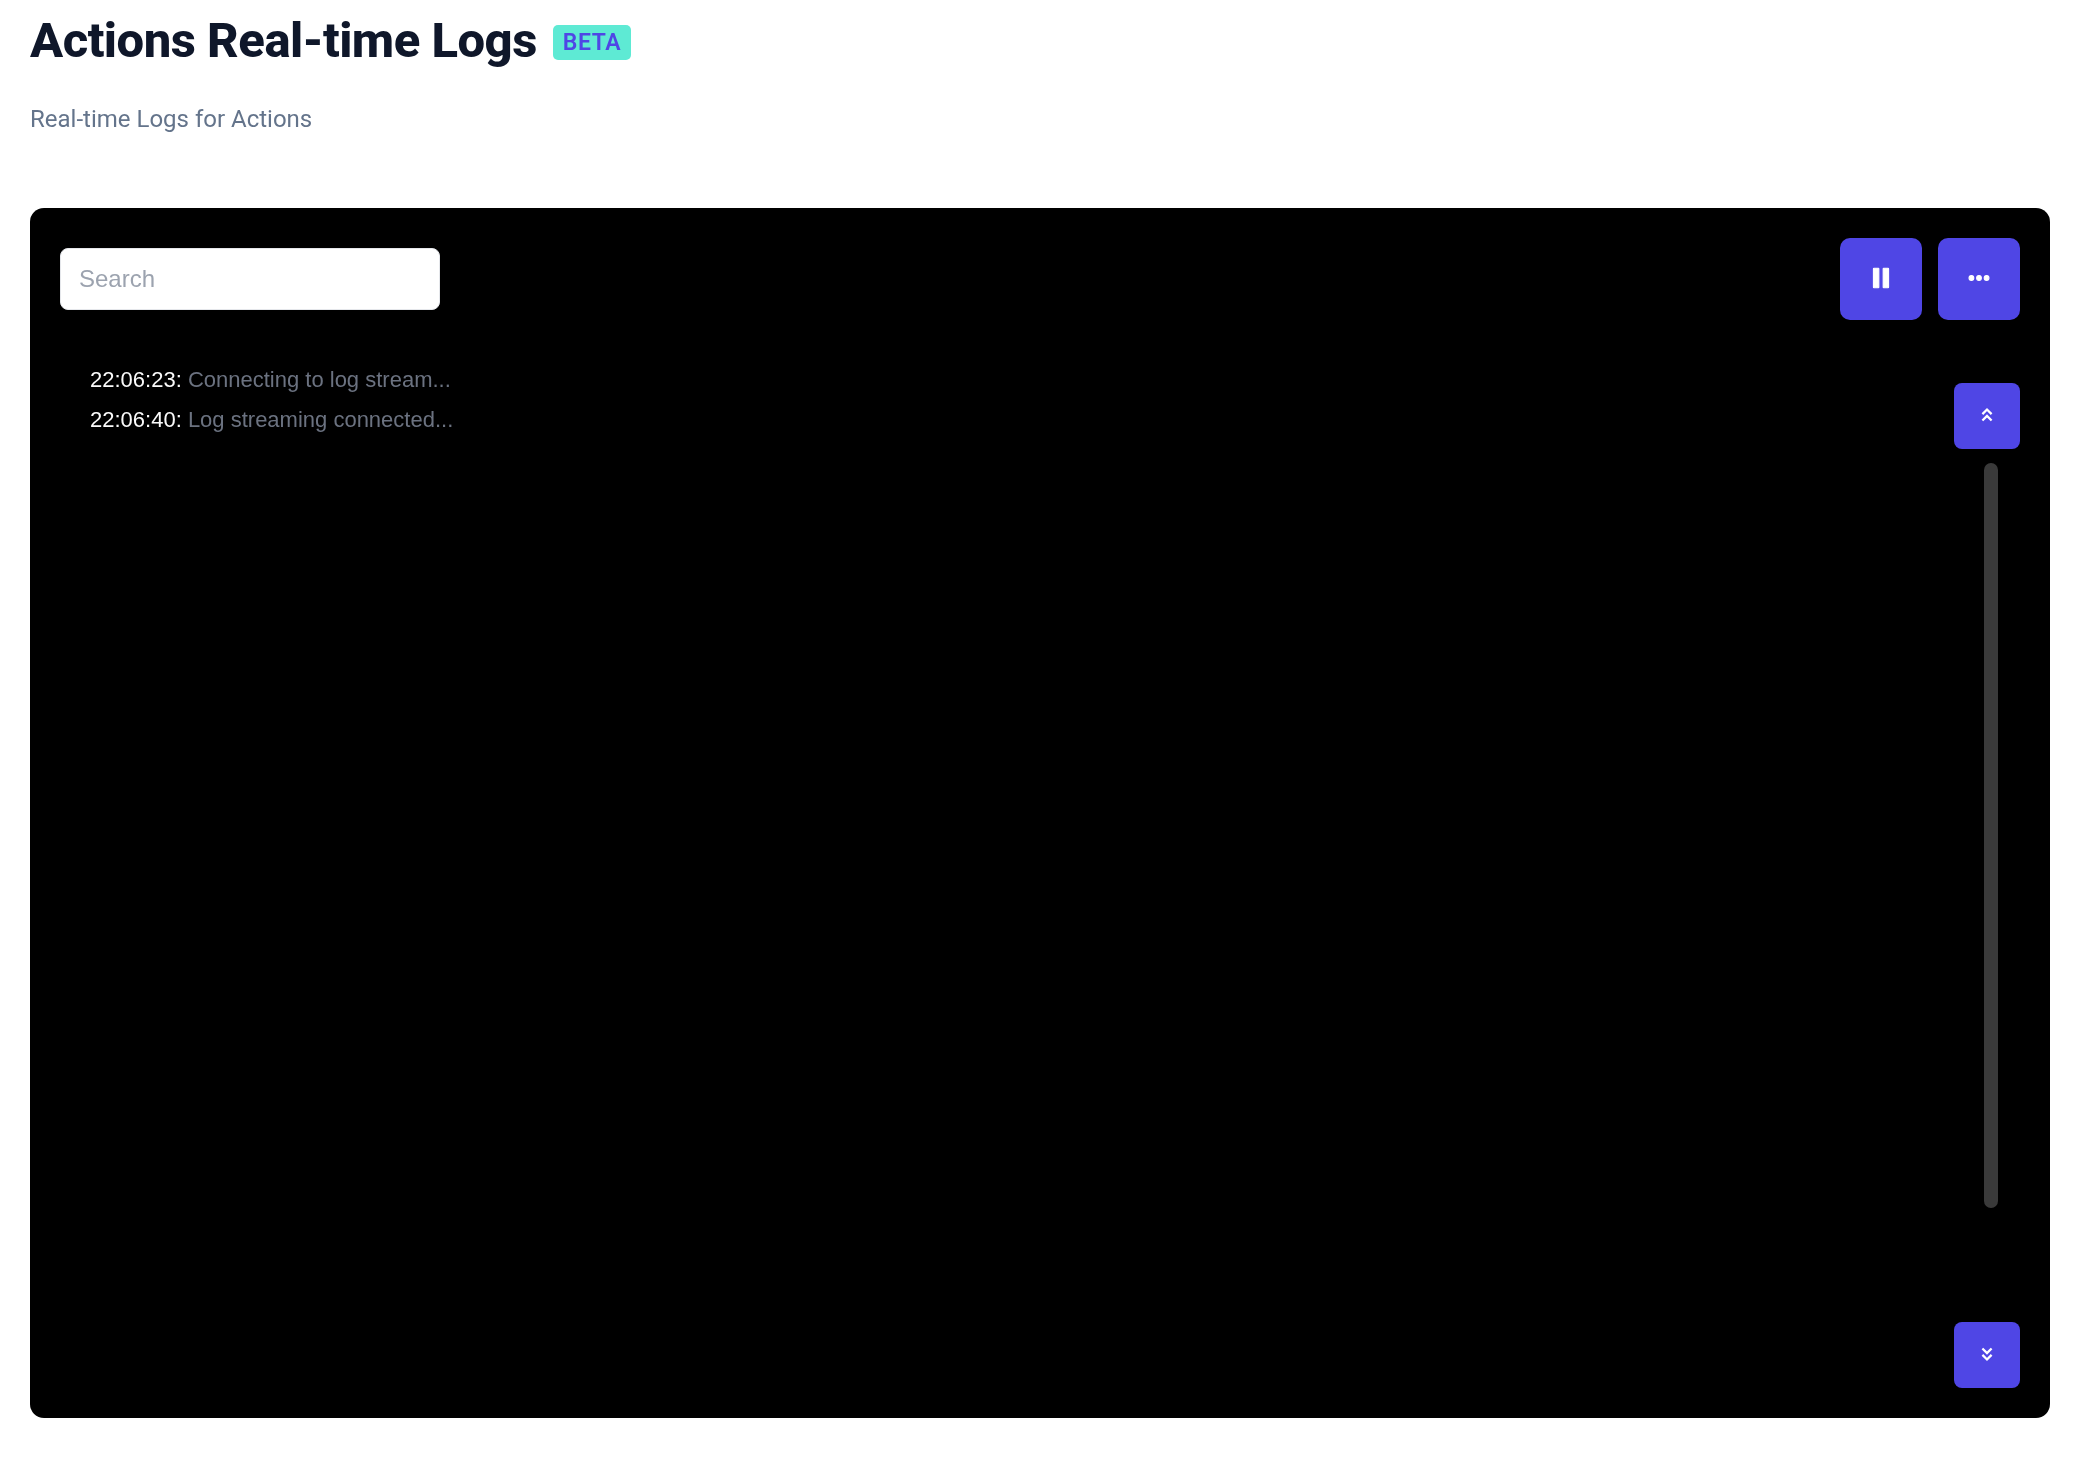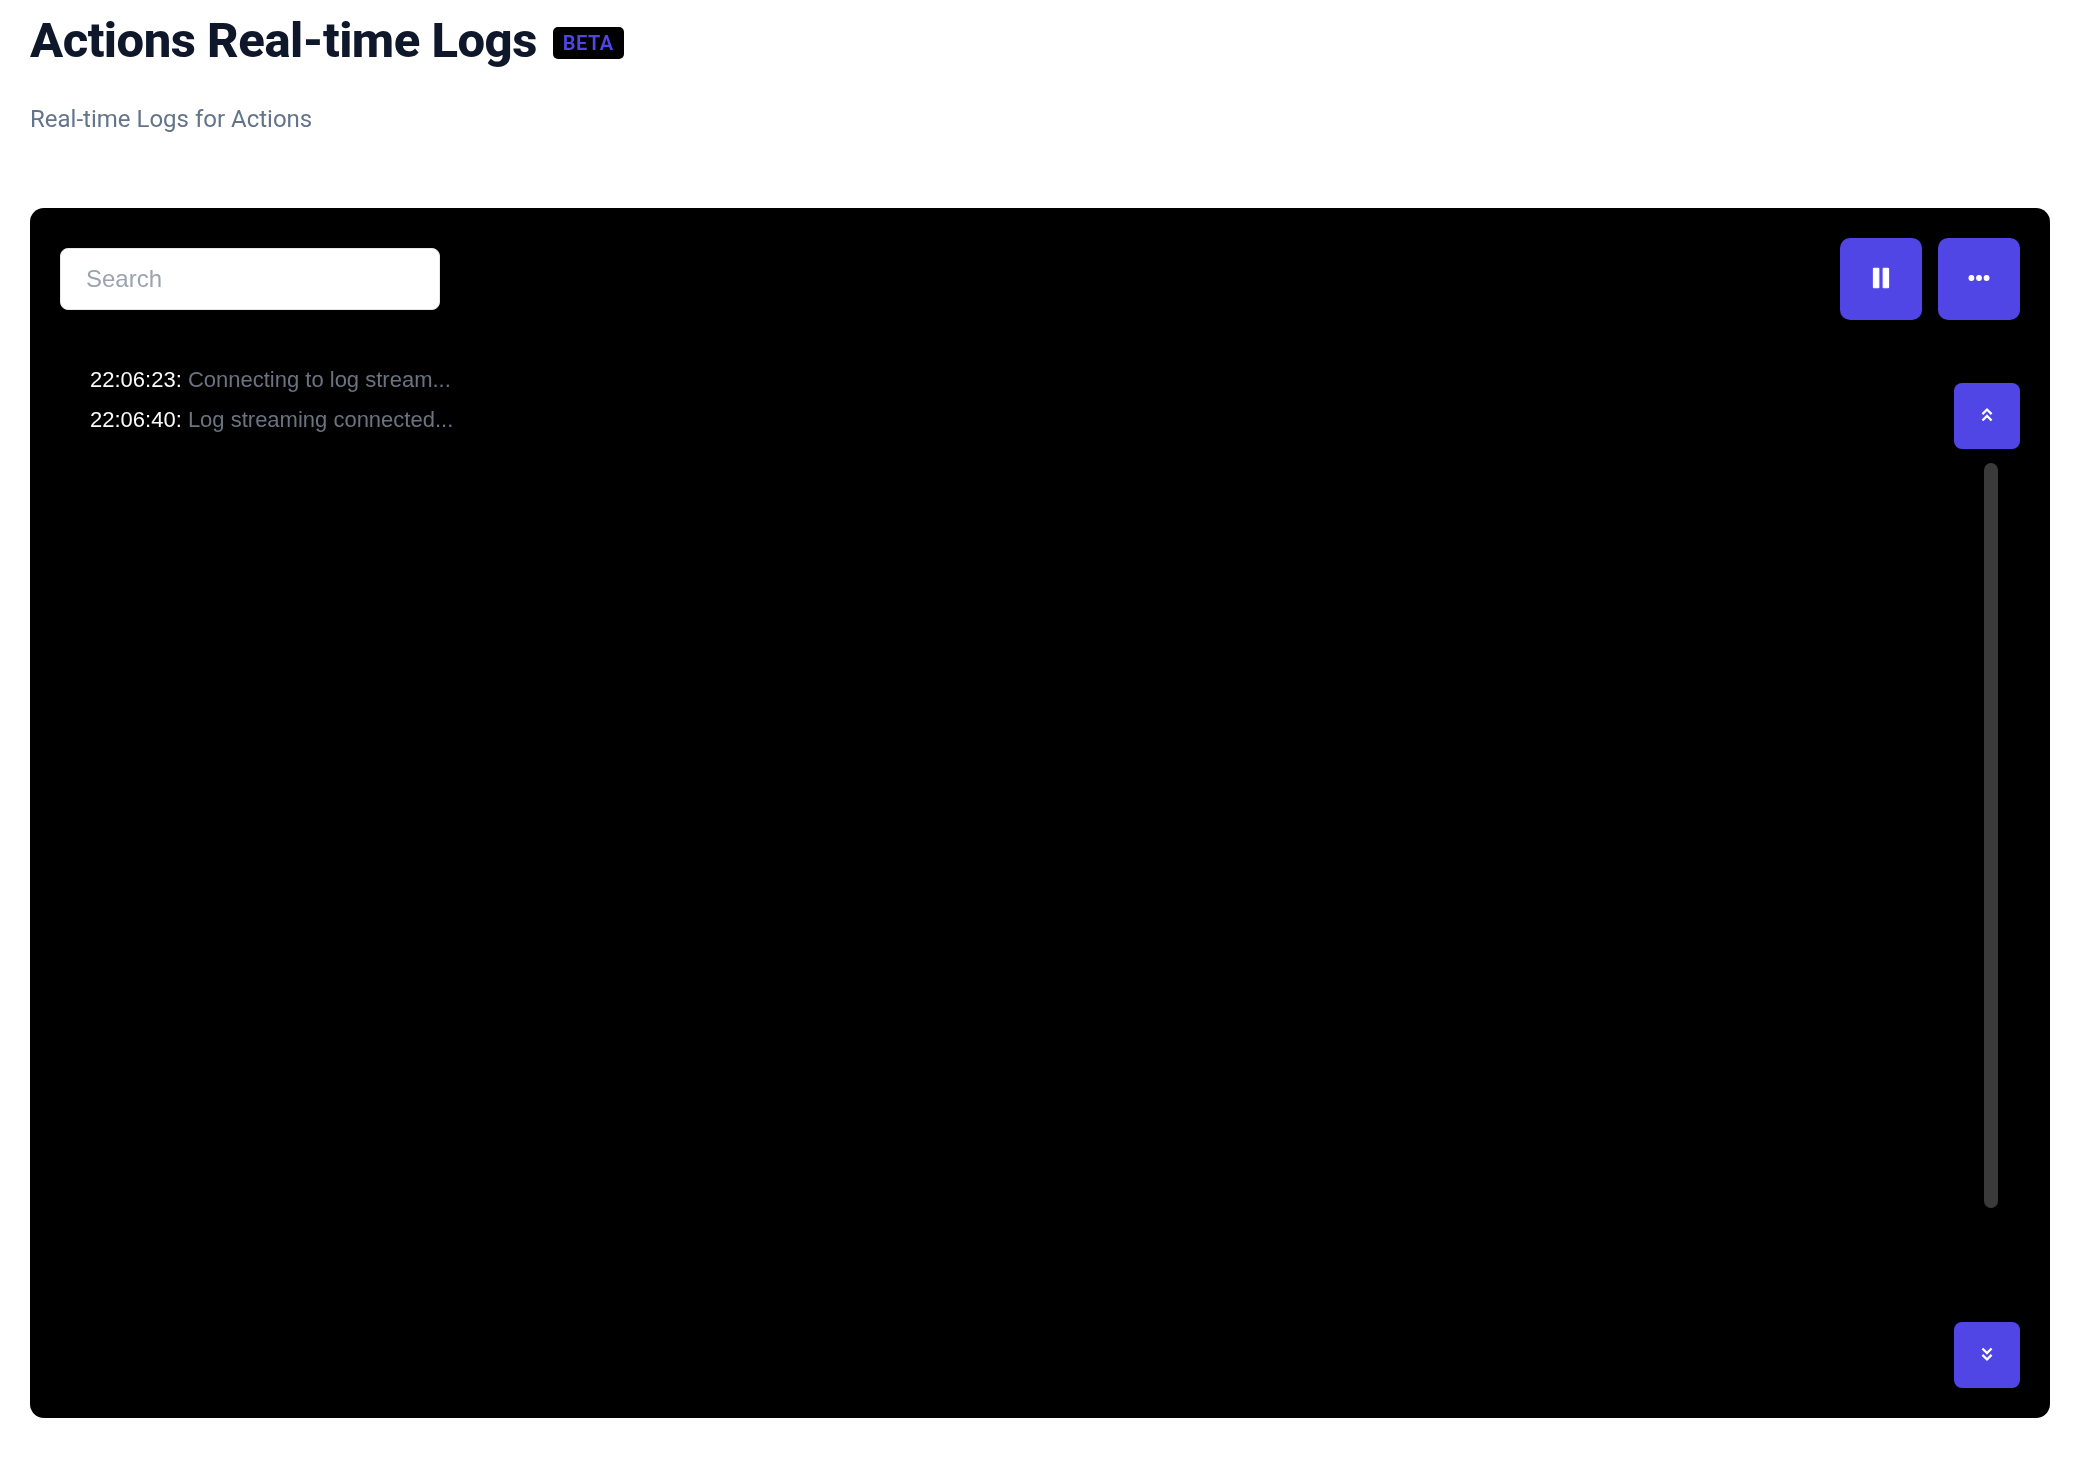--- a/index.html
+++ b/index.html
@@ -21,23 +21,23 @@
       gap: 16px;
       margin-bottom: 24px;
     }
     .page-title {
       font-size: 49px;
       font-weight: 800;
       color: #0f172a;
       letter-spacing: -0.5px;
     }
     .beta-badge {
-      background: #000000;
+      background: #5eead4;
       color: #4f46e5;
-      font-size: 20px;
+      font-size: 23px;
       font-weight: 600;
       padding: 4px 10px;
       border-radius: 5px;
       letter-spacing: 0.5px;
       margin-top: 4px;
     }
     .subtitle {
       font-size: 24px;
       color: #64748b;
       margin-bottom: 75px;
@@ -53,21 +53,21 @@
     .console-toolbar {
       display: flex;
       justify-content: space-between;
       align-items: center;
       margin-bottom: 40px;
     }
     .search-input {
       background: #ffffff;
       border: 1px solid #e5e7eb;
       border-radius: 8px;
-      padding: 16px 25px;
+      padding: 16px 18px;
       font-size: 24px;
       width: 380px;
       color: #111;
       outline: none;
     }
     .search-input::placeholder {
       color: #9ca3af;
     }
     .toolbar-right {
       display: flex;

